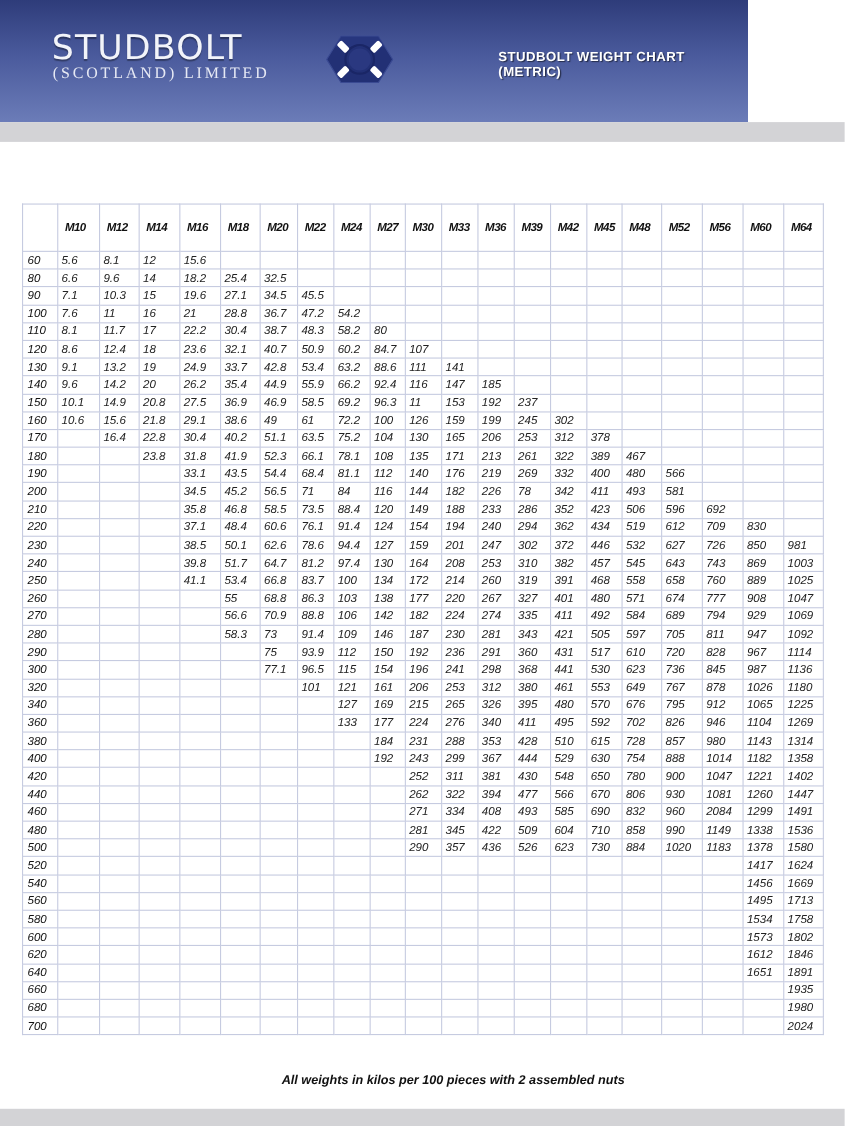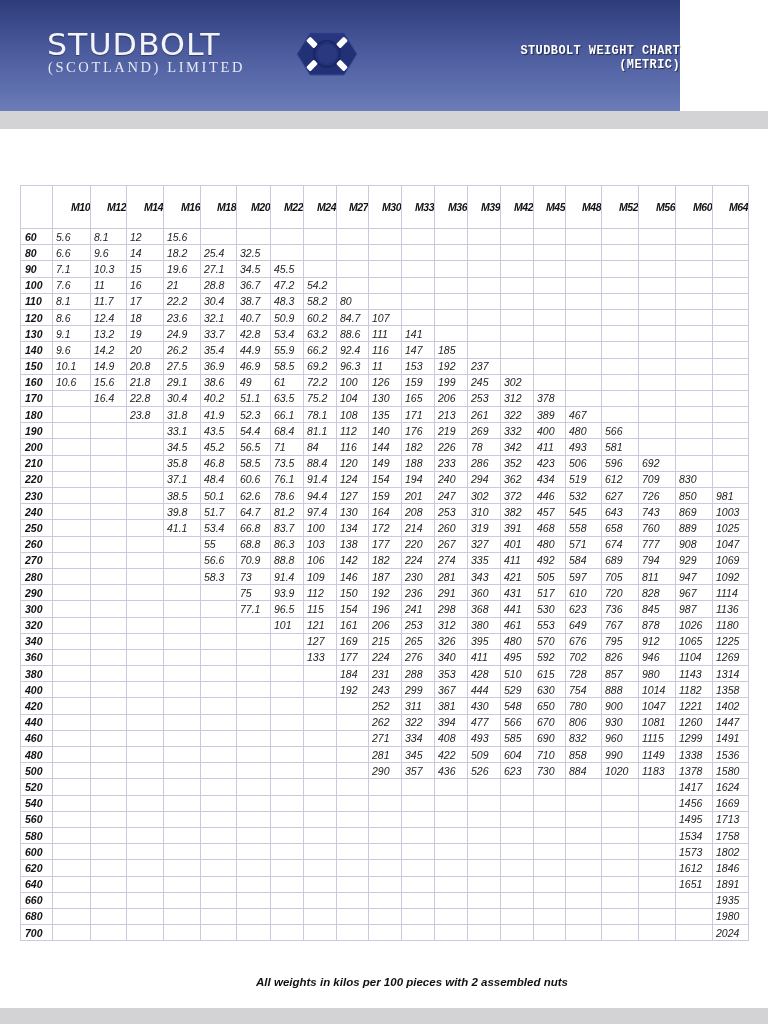--- a/index.html
+++ b/index.html
@@ -24,23 +24,23 @@
     position: absolute; left: 48px; top: 59px;
     font-family: Liberation Serif, serif;
     font-size: 14.5px; letter-spacing: 2.6px; color: #e6e9f4;
     line-height: 16px;
   }
   .logo {
     position: absolute; left: 296px; top: 31px; width: 62px; height: 46px;
   }
   .header-title {
     position: absolute; left: 453px; top: 44px;
-    font-family: Liberation Mono, monospace;
+    font-family: Liberation Sans, sans-serif;
     font-size: 12px; font-weight: bold; letter-spacing: 0.4px;
-    color: #ffffff; text-shadow: 1px 1px 1px rgba(0,0,0,0.55); text-align: right;
+    color: #ffffff; text-shadow: 1px 1px 1px rgba(0,0,0,0.55);
   }
   .gray-band {
     position: absolute; left: 0; top: 111px; width: 768px; height: 18px;
     background: #d3d3d6;
   }
   .gray-band-bottom {
     position: absolute; left: 0; top: 1008px; width: 768px; height: 16px;
     background: #d3d3d6;
   }
   table.chart {
@@ -58,25 +58,24 @@
     overflow: hidden;
     text-align: left;
   }
   table.chart th {
     height: 42px;
     font-weight: bold;
     font-size: 10.5px;
     color: #111;
     letter-spacing: -0.5px;
     padding-left: 6px;
-    text-align: right;
   }
   table.chart td { height: 15.2px; line-height: 14px; }
   table.chart td.rowlabel {
-    font-weight: bold; color: #111; padding-left: 4px;
+    font-weight: normal; color: #111; padding-left: 4px;
   }
   .footnote {
     position: absolute; left: 0; top: 976px; width: 768px; text-align: center;
     font-size: 11.5px; font-weight: bold; font-style: italic; color: #111; padding-left: 28px;
   }
 </style>
 </head>
 <body>
 
 <div class="header">
@@ -873,21 +872,21 @@
         <td></td>
         <td></td>
         <td>271</td>
         <td>334</td>
         <td>408</td>
         <td>493</td>
         <td>585</td>
         <td>690</td>
         <td>832</td>
         <td>960</td>
-        <td>1115</td>
+        <td>2084</td>
         <td>1299</td>
         <td>1491</td>
       </tr>
       <tr>
         <td class="rowlabel">480</td>
         <td></td>
         <td></td>
         <td></td>
         <td></td>
         <td></td>

